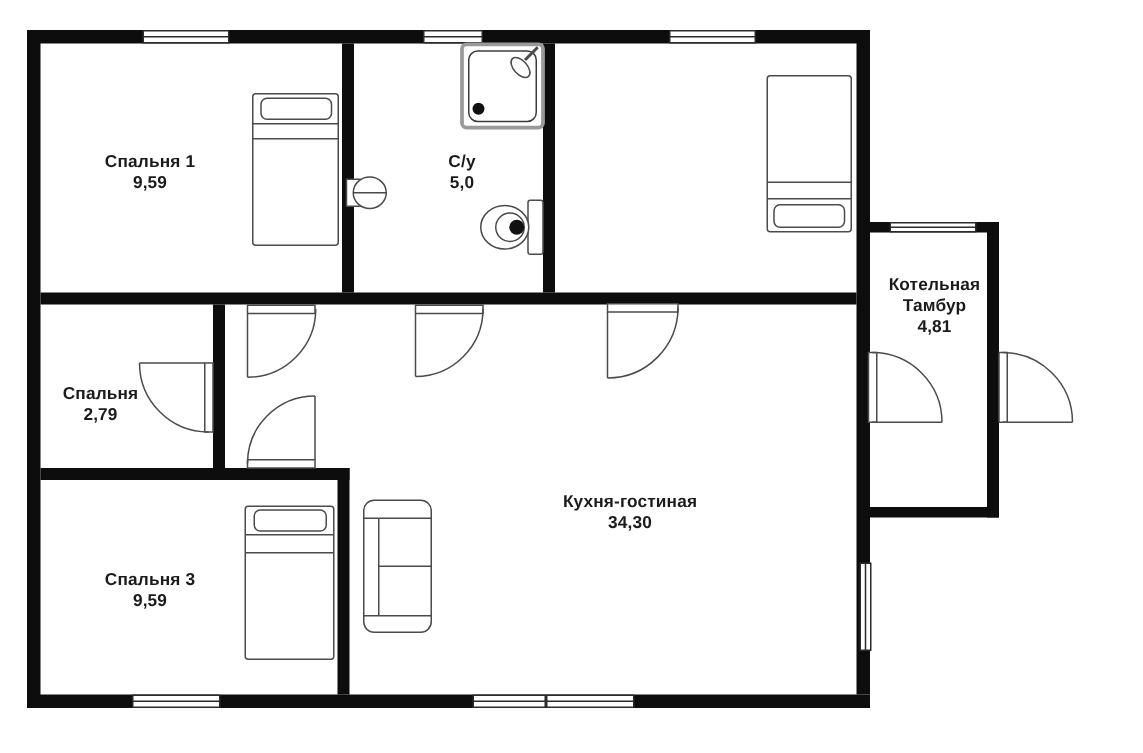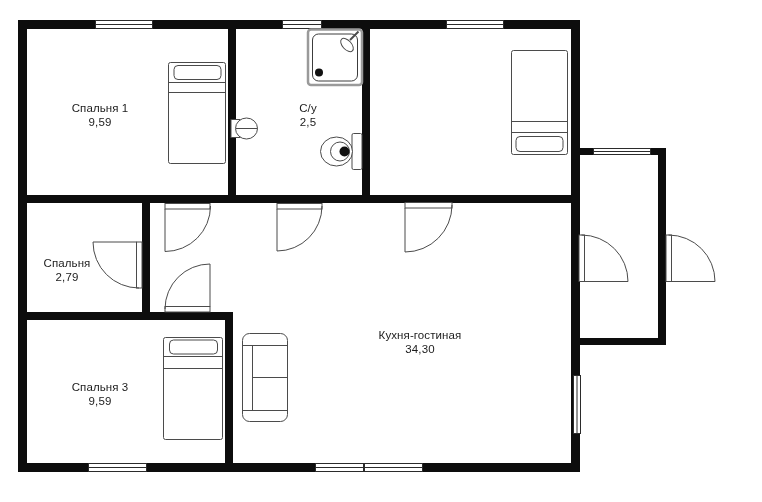--- a/index.html
+++ b/index.html
@@ -14,20 +14,21 @@
   .plan svg { position: absolute; left: 0; top: 0; }
   .room-label {
     position: absolute;
     transform: translate(-50%, -50%);
     text-align: center;
     font-size: 11.5px;
     line-height: 14px;
     color: #1b1b1b;
     white-space: nowrap;
     letter-spacing: 0.1px;
+    font-weight: bold;
   }
 </style>
 </head>
 <body>
 
 <div class="plan">
 
   <svg width="762" height="502" viewBox="0 0 762 502">
 
     <g fill="#0d0d0d">
@@ -170,24 +171,29 @@
     </g>
   </svg>
 
   <div class="room-label" style="left:100px; top:115px">
     <div>Спальня 1</div>
     <div>9,59</div>
   </div>
 
   <div class="room-label" style="left:308px; top:115px">
     <div>С/у</div>
-    <div>2,5</div>
-  </div>
-
-
+    <div>5,0</div>
+  </div>
+
+
+  <div class="room-label" style="left:623px; top:204px">
+    <div>Котельная</div>
+    <div>Тамбур</div>
+    <div>4,81</div>
+  </div>
 
   <div class="room-label" style="left:67px; top:270px">
     <div>Спальня</div>
     <div>2,79</div>
   </div>
 
   <div class="room-label" style="left:420px; top:342px">
     <div>Кухня-гостиная</div>
     <div>34,30</div>
   </div>

